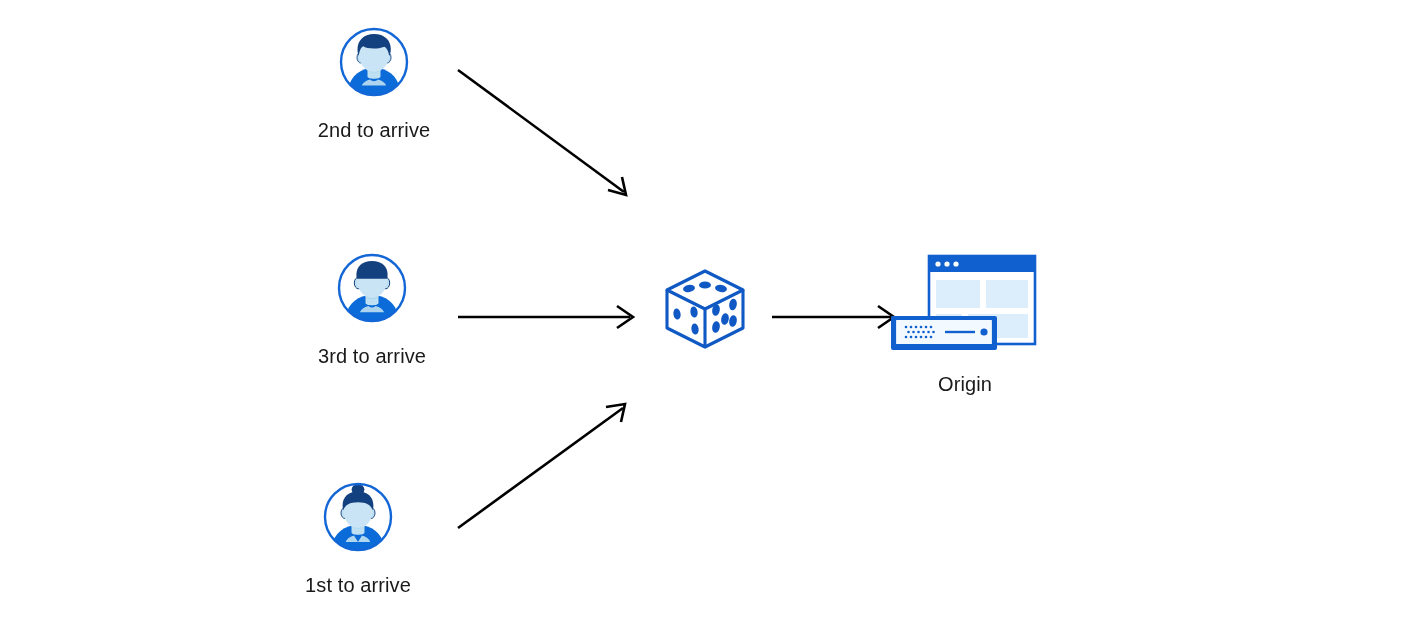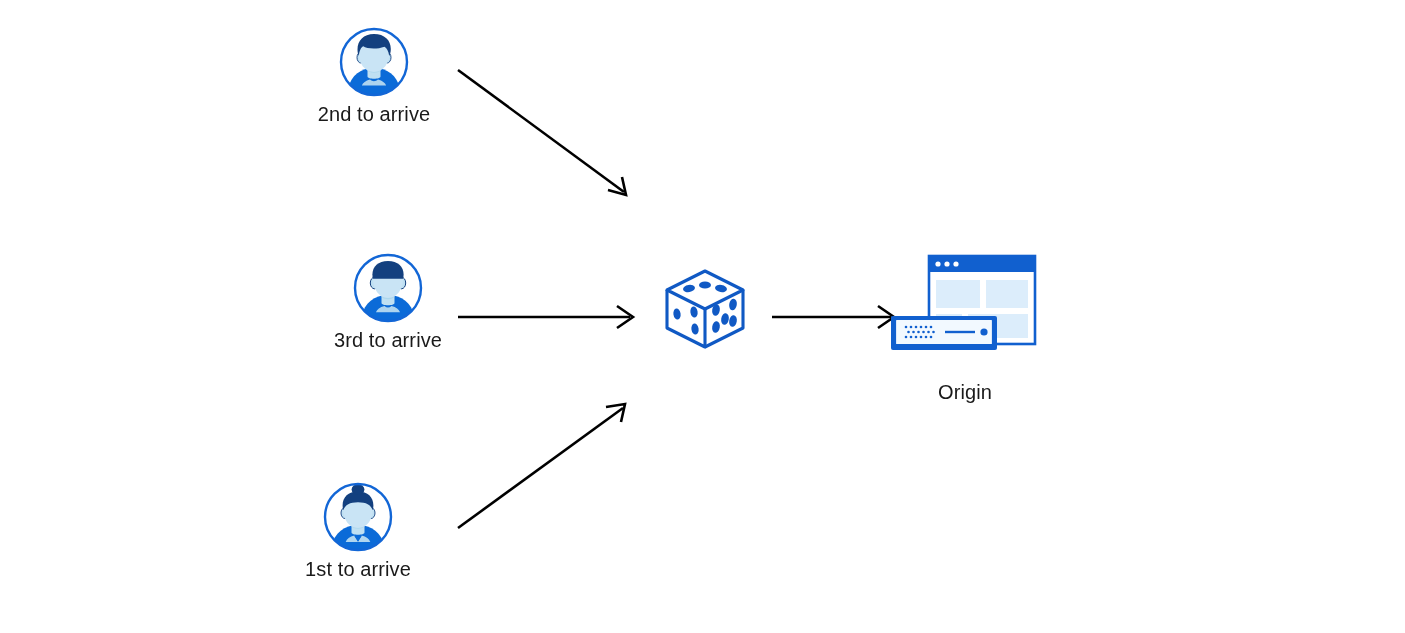--- a/index.html
+++ b/index.html
@@ -34,40 +34,40 @@
     color: #1a1a1a;
     white-space: nowrap;
     letter-spacing: 0.1px;
   }
   .avatar-node { width: 160px; }
   .avatar-wrap {
     width: 76px;
     height: 76px;
     display: block;
   }
-  .avatar-label { margin-top: 2px; }
+  .avatar-label { margin-top: 18px; }
 
   #client-2nd { left: 294px; top: 24px; }
-  #client-3rd { left: 308px; top: 250px; }
+  #client-3rd { left: 292px; top: 250px; }
   #client-1st { left: 278px; top: 479px; }
 
   #lb-node {
     left: 655px;
     top: 263px;
     width: 100px;
   }
   .dice-wrap { width: 92px; height: 92px; display: block; }
 
   #origin-node {
     left: 885px;
     top: 250px;
     width: 160px;
   }
   .origin-wrap { width: 160px; height: 118px; display: block; }
-  .origin-label { margin-top: 12px; }
+  .origin-label { margin-top: 4px; }
 
   .arrows {
     position: absolute;
     left: 0; top: 0;
     width: 1405px; height: 633px;
     pointer-events: none;
   }
 </style>
 </head>
 <body>

